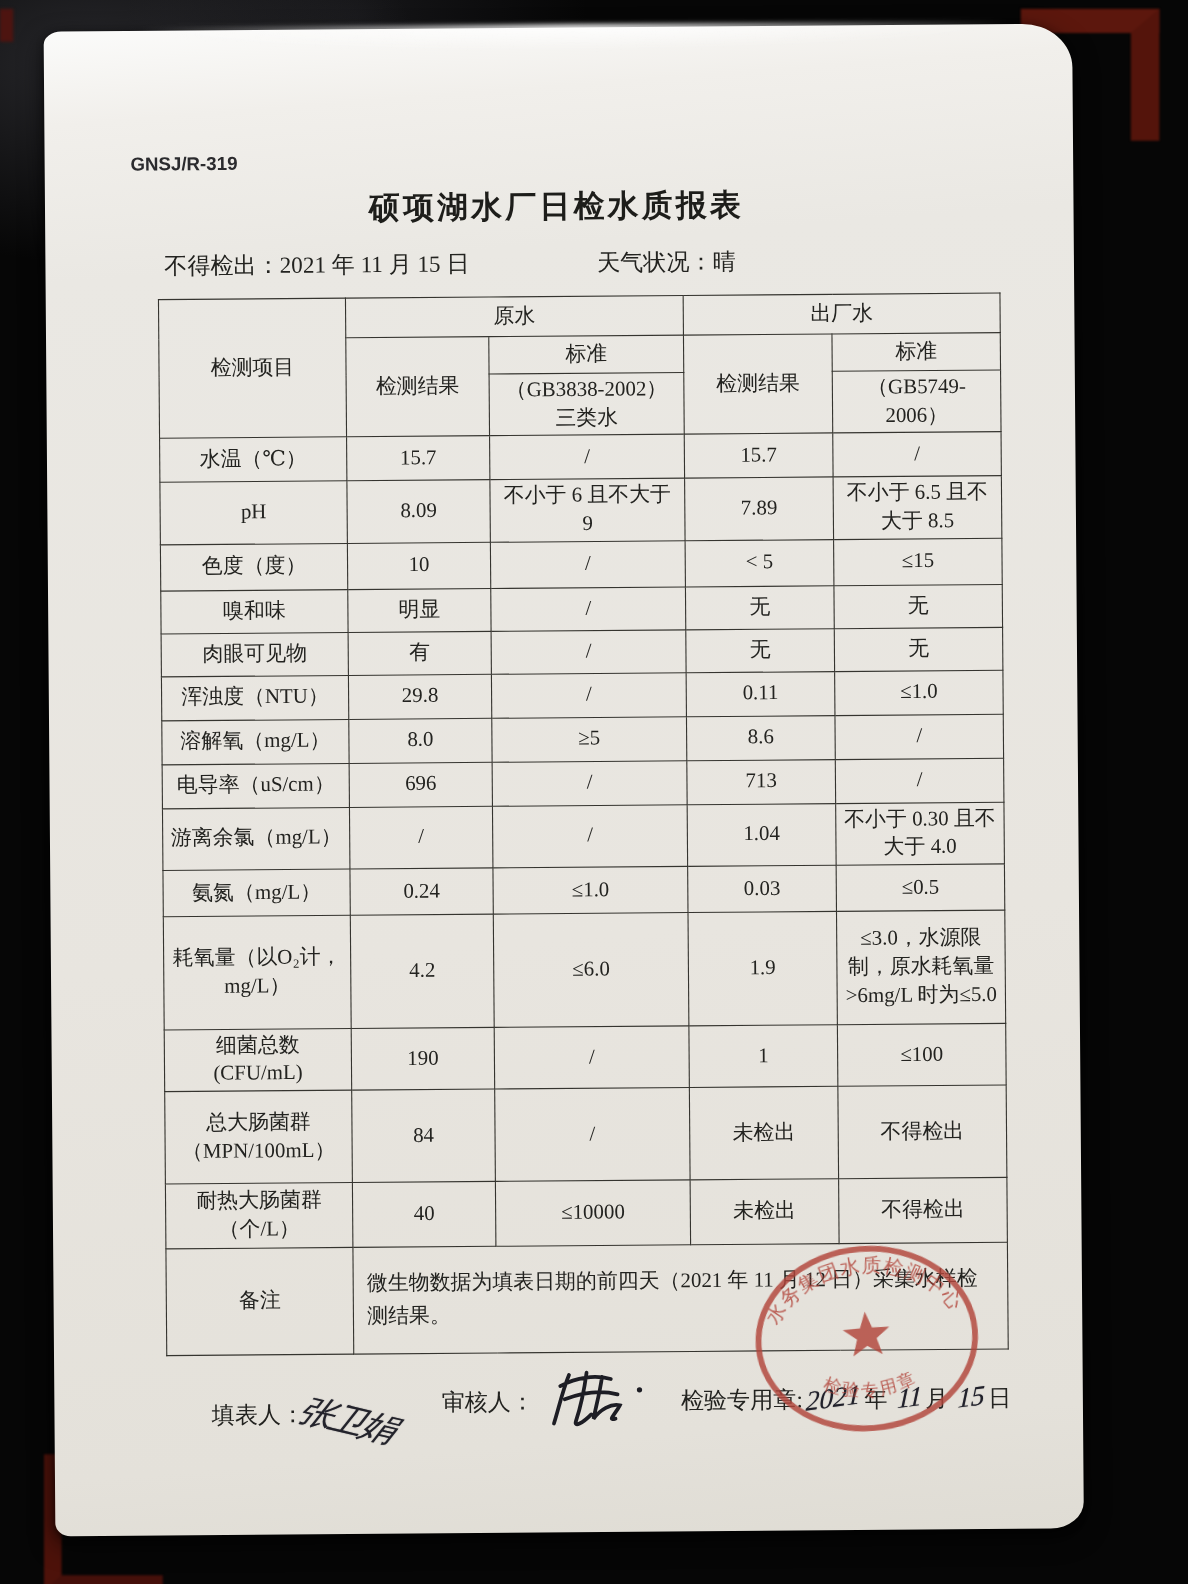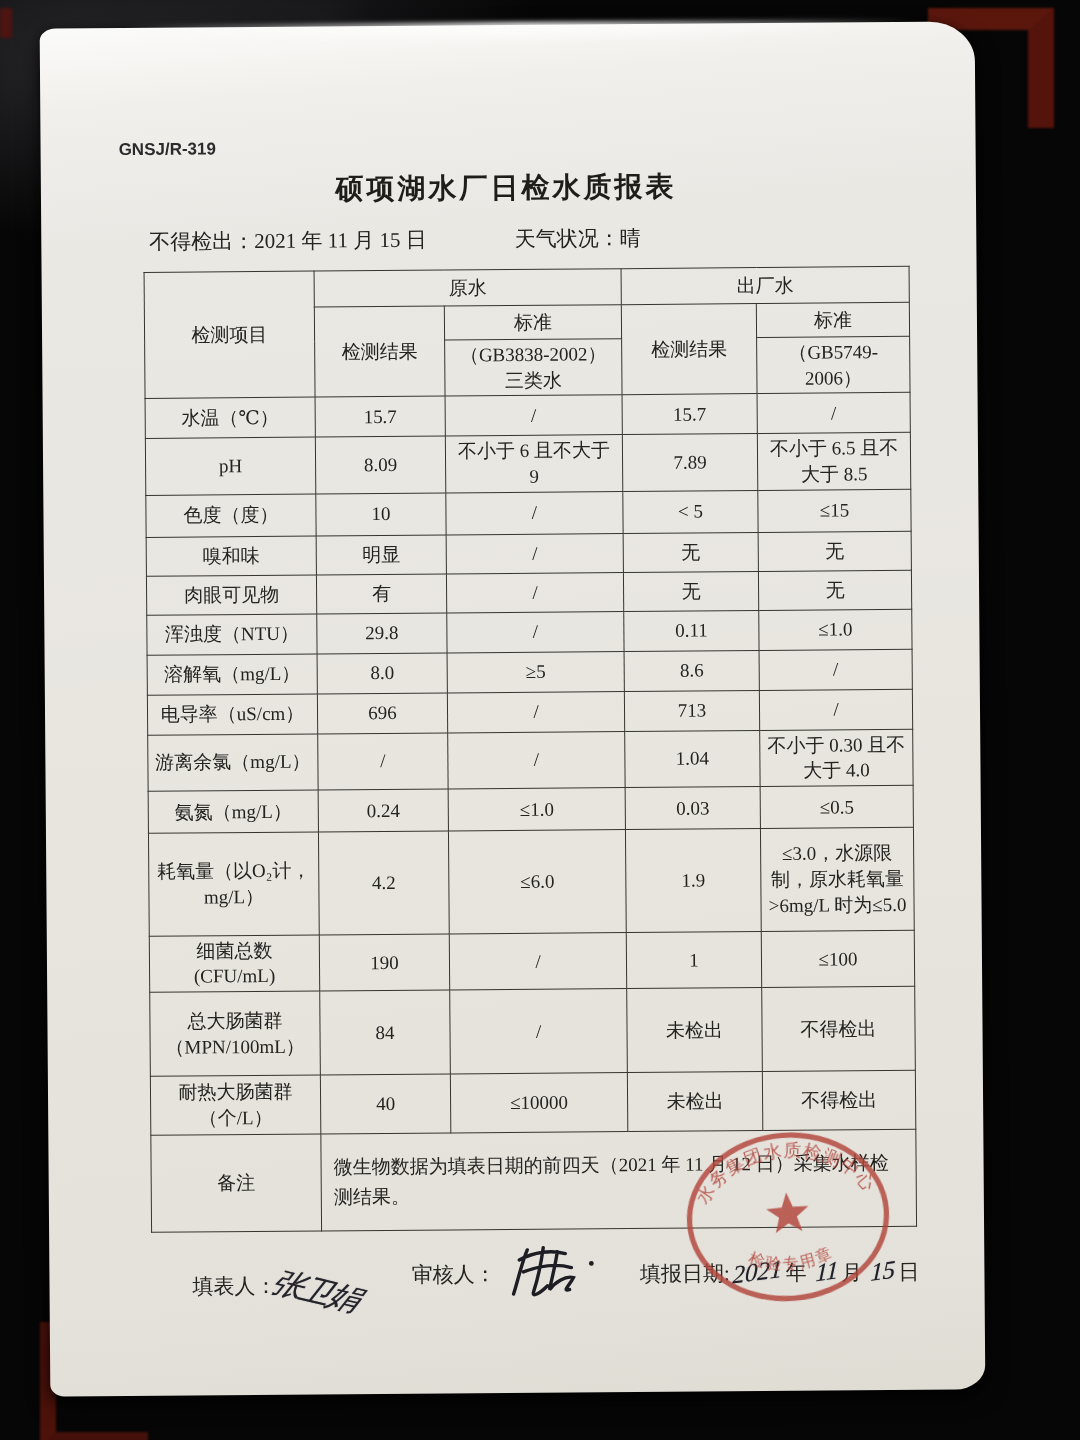--- a/index.html
+++ b/index.html
@@ -48,21 +48,21 @@
   }
   .form-code{
     font-family:"Liberation Sans","DejaVu Sans",sans-serif;
     font-weight:bold;font-size:17px;color:#2b2b2e;margin:0 0 12px -22px;
   }
   .form-title{
     text-align:center;font-size:28px;font-weight:bold;letter-spacing:3px;
     margin:0 40px 18px 0;color:#1d1d1a;
   }
   .meta-row{display:flex;font-size:21px;margin:0 0 16px 8px;color:#232320;}
-  .meta-weather{margin-left:88px;}
+  .meta-weather{margin-left:116px;}
   table.report{
     border-collapse:collapse;table-layout:fixed;width:765px;margin-left:2px;
     font-size:19px;color:#232320;
   }
   table.report td, table.report th{
     border:1px solid #35342f;text-align:center;vertical-align:middle;
     padding:2px 6px;font-weight:normal;line-height:1.35;
     overflow:hidden;
   }
   col.c1{width:170px}col.c2{width:130px}col.c3{width:177px}col.c4{width:135px}col.c5{width:153px}
@@ -250,21 +250,21 @@
       <span>填表人：</span><span class="hw-name">张卫娟</span>
     </div>
     <div class="sig-reviewer-wrap">
       <span>审核人：</span>
       <svg class="scribble" width="110" height="60" viewBox="0 0 110 60">
         <path d="M28,8 C22,22 18,40 14,52 M20,18 C35,10 52,8 66,12 M24,30 C40,24 58,22 72,26 M44,6 C42,20 38,38 34,50 C32,56 40,52 48,44 M58,10 C56,24 52,38 50,48 C56,40 66,34 74,36 C70,44 62,50 70,48" fill="none" stroke="#1d1d24" stroke-width="3.4" stroke-linecap="round"></path>
         <circle cx="92" cy="22" r="2.4" fill="#1d1d24"></circle>
       </svg>
     </div>
     <div class="date-block">
-      <span>填报日期:</span><span class="hw-num">2021</span><span>年</span>
+      <span>检验专用章:</span><span class="hw-num">2021</span><span>年</span>
       <span class="hw-num">11</span><span>月</span>
       <span class="hw-num">15</span><span>日</span>
     </div>
   </div>
 
   <svg class="stamp" viewBox="0 0 200 170">
     <ellipse cx="100" cy="85" rx="93" ry="77" fill="none" stroke="#b2453b" stroke-width="5"></ellipse>
     <path id="arcTop" d="M 16,98 A 84,70 0 0 1 184,98" fill="none"></path>
     <text font-size="17" fill="#b2453b" letter-spacing="1" style="font-family:'Liberation Serif',serif;">
       <textPath href="#arcTop" startOffset="50%" text-anchor="middle">水务集团水质检测中心</textPath>

